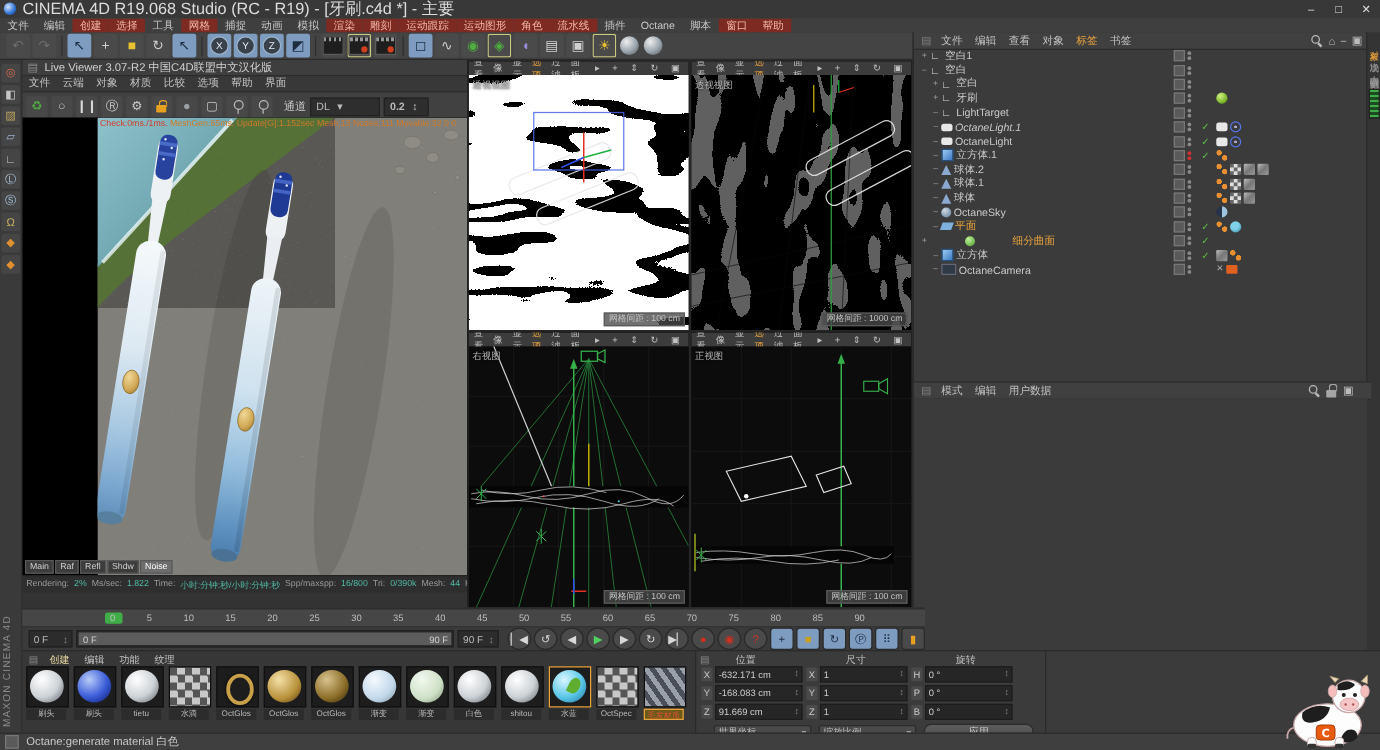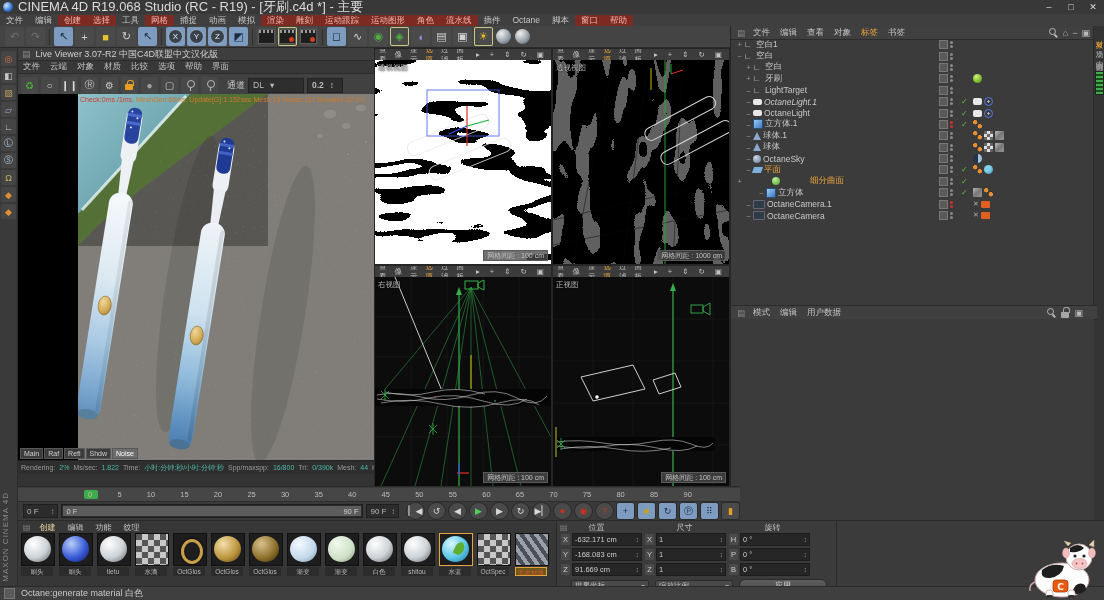--- a/index.html
+++ b/index.html
@@ -751,32 +751,50 @@
           </span>
         </span>
         <span class="om-chk">✓</span>
         <span class="om-tags">
           <span class="tg tg-orangedots"></span>
         </span>
       </div>
       <div class="om-row" style="padding-left: 13px;">
         <span class="om-exp">–</span>
         <span style="width: 0px; height: 0px; border-left: 4px solid transparent; border-right: 4px solid transparent; border-bottom: 8px solid rgb(138, 168, 208);"></span>
-        <span class="om-name">球体.1</span>
+        <span class="om-name">球体.2</span>
         <span class="om-dots">
           <span class="chip"></span>
           <span class="vdots">
             <i></i>
             <i></i>
           </span>
         </span>
         <span class="om-tags">
           <span class="tg tg-orangedots"></span>
           <span class="tg tg-checker"></span>
           <span class="tg tg-tex"></span>
+          <span class="tg tg-tex"></span>
+        </span>
+      </div>
+      <div class="om-row" style="padding-left: 13px;">
+        <span class="om-exp">–</span>
+        <span style="width: 0px; height: 0px; border-left: 4px solid transparent; border-right: 4px solid transparent; border-bottom: 8px solid rgb(138, 168, 208);"></span>
+        <span class="om-name">球体.1</span>
+        <span class="om-dots">
+          <span class="chip"></span>
+          <span class="vdots">
+            <i></i>
+            <i></i>
+          </span>
+        </span>
+        <span class="om-tags">
+          <span class="tg tg-orangedots"></span>
+          <span class="tg tg-checker"></span>
+          <span class="tg tg-tex"></span>
         </span>
       </div>
       <div class="om-row" style="padding-left: 13px;">
         <span class="om-exp">–</span>
         <span style="width: 0px; height: 0px; border-left: 4px solid transparent; border-right: 4px solid transparent; border-bottom: 8px solid rgb(138, 168, 208);"></span>
         <span class="om-name">球体</span>
         <span class="om-dots">
           <span class="chip"></span>
           <span class="vdots">
             <i></i>
@@ -828,51 +846,35 @@
         <span class="om-dots">
           <span class="chip"></span>
           <span class="vdots">
             <i></i>
             <i></i>
           </span>
         </span>
         <span class="om-chk">✓</span>
         <span class="om-tags"></span>
       </div>
-      <div class="om-row" style="padding-left: 26px;">
+      <div class="om-row" style="padding-left: 13px;">
         <span class="om-exp">–</span>
         <span style="width: 8px; height: 8px; background: linear-gradient(135deg, rgb(158, 203, 242), rgb(58, 120, 194)); border: 1px solid rgb(38, 80, 126);"></span>
         <span class="om-name">立方体</span>
         <span class="om-dots">
           <span class="chip"></span>
           <span class="vdots">
             <i></i>
             <i></i>
           </span>
         </span>
         <span class="om-chk">✓</span>
         <span class="om-tags">
           <span class="tg tg-tex"></span>
           <span class="tg tg-orangedots"></span>
-        </span>
-      </div>
-      <div class="om-row" style="padding-left: 13px;">
-        <span class="om-exp">–</span>
-        <span style="width: 10px; height: 7px; background: rgb(46, 58, 70); border: 1px solid rgb(102, 102, 119); border-radius: 1px;"></span>
-        <span class="om-name">OctaneCamera.1</span>
-        <span class="om-dots">
-          <span class="chip"></span>
-          <span class="vdots red">
-            <i></i>
-            <i></i>
-          </span>
-        </span>
-        <span class="om-tags">
-          <span class="tg tg-x">✕</span>
-          <span class="tg tg-cam"></span>
         </span>
       </div>
       <div class="om-row" style="padding-left: 13px;">
         <span class="om-exp">–</span>
         <span style="width: 10px; height: 7px; background: rgb(46, 58, 70); border: 1px solid rgb(102, 102, 119); border-radius: 1px;"></span>
         <span class="om-name">OctaneCamera</span>
         <span class="om-dots">
           <span class="chip"></span>
           <span class="vdots">
             <i></i>

